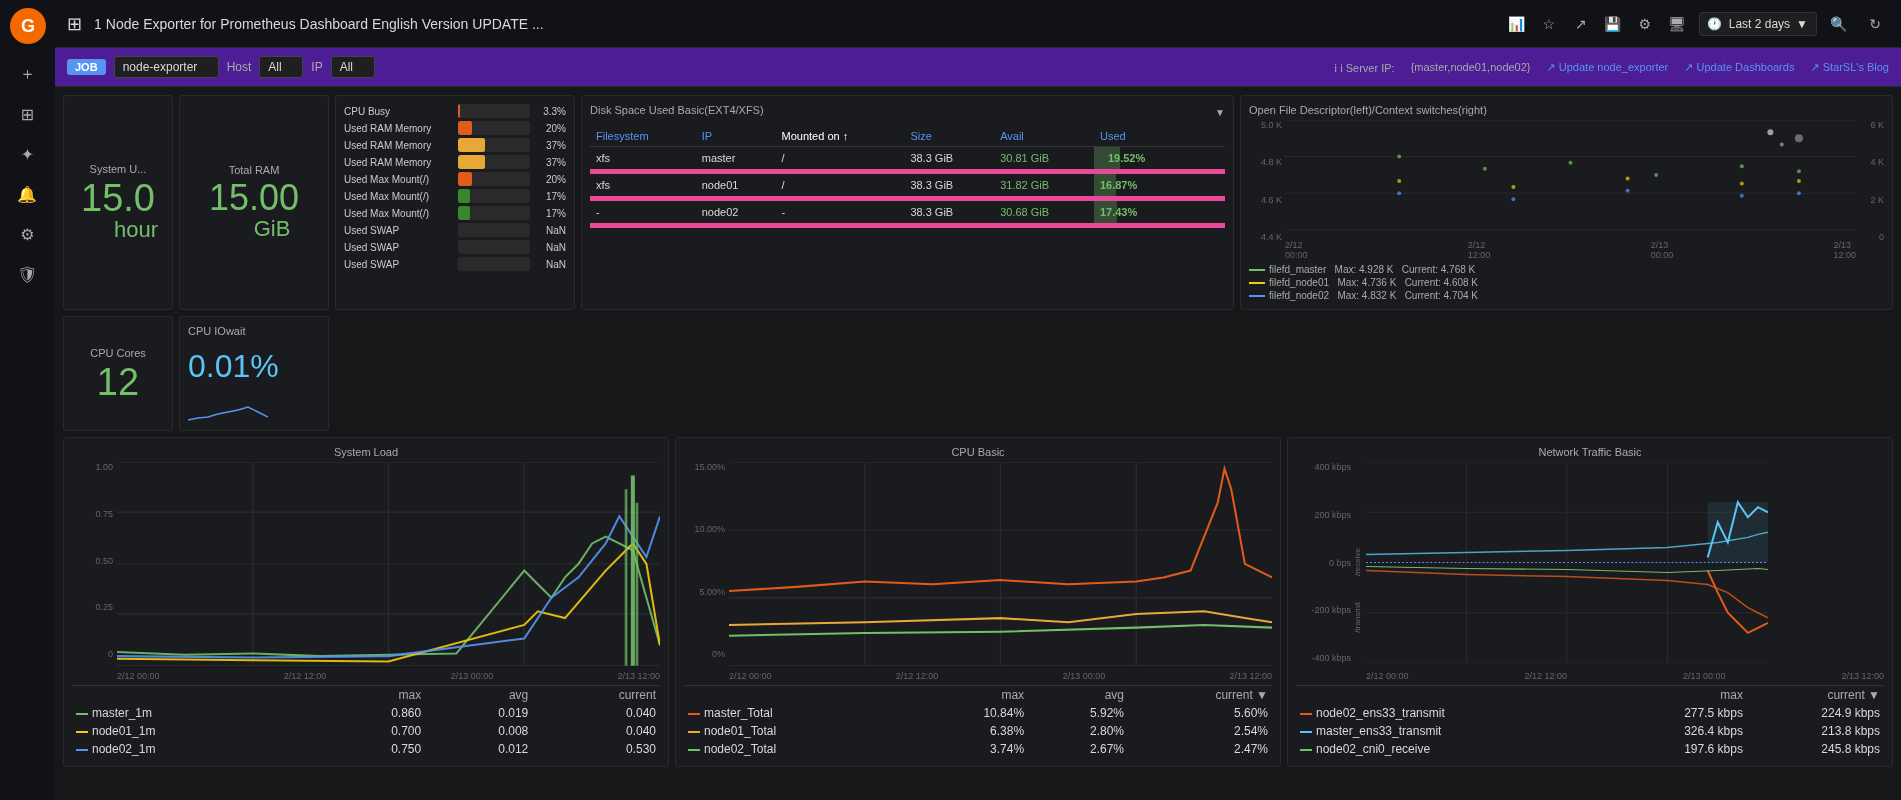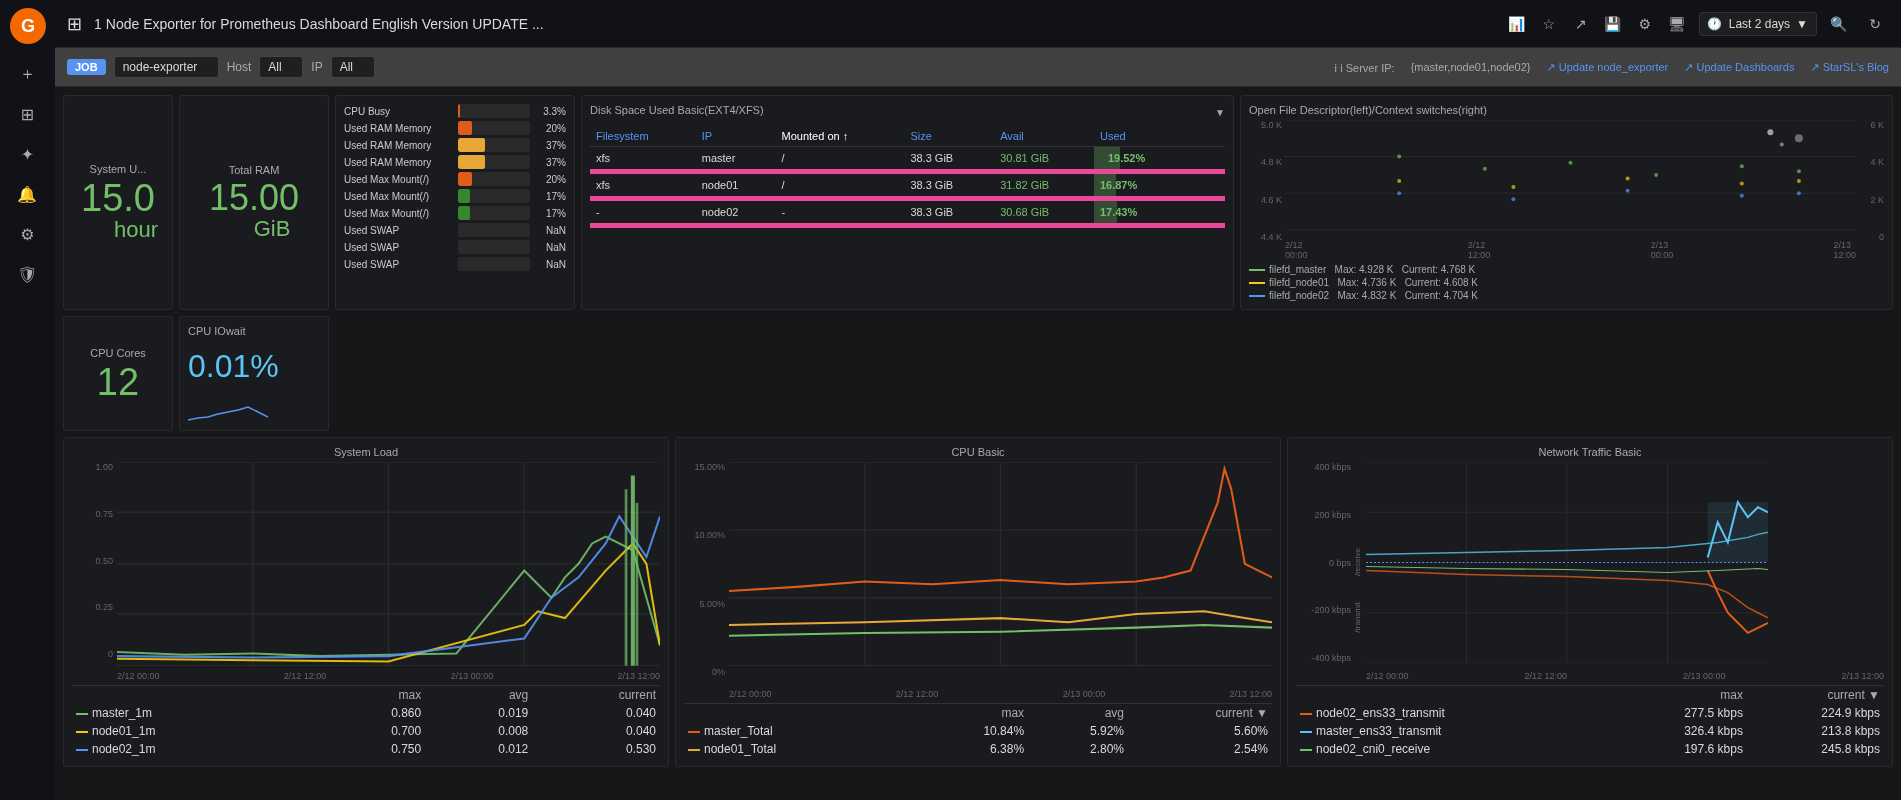--- a/index.html
+++ b/index.html
@@ -76,21 +76,21 @@
       border-radius: 3px;
       padding: 4px 8px;
       color: #d8d9da;
       font-size: 12px;
       display: flex; align-items: center; gap: 6px;
       cursor: pointer;
     }
 
     
     .filterbar {
-      background: #404040;
+      background: #4c1d95;
       padding: 8px 12px;
       display: flex;
       align-items: center;
       gap: 8px;
       border-bottom: 1px solid #2a2a2a;
     }
     .filter-label {
       background: #5794f2;
       color: #fff;
       padding: 2px 8px;
@@ -780,20 +780,26 @@
     <td>10.84%</td>
     <td>5.92%</td>
     <td>5.60%</td>
   </tr>
               <tr>
     <td><span class="legend-line" style="background:#e8a838;"></span>node01_Total</td>
     <td>6.38%</td>
     <td>2.80%</td>
     <td>2.54%</td>
   </tr>
+              <tr>
+    <td><span class="legend-line" style="background:#73bf69;"></span>node02_Total</td>
+    <td>3.74%</td>
+    <td>2.67%</td>
+    <td>2.47%</td>
+  </tr>
             </tbody>
         </table>
       </div>
 
       <div class="panel chart-panel">
         <div class="panel-title" style="text-align:center; margin-bottom:4px;">Network Traffic Basic</div>
         <div class="chart-area" style="position:relative;">
 
           <div style="position:absolute; left:0; top:0; bottom:18px; width:55px; display:flex; flex-direction:column; justify-content:space-between; font-size:9px; color:#666; text-align:right;">
             <span>400 kbps</span>

